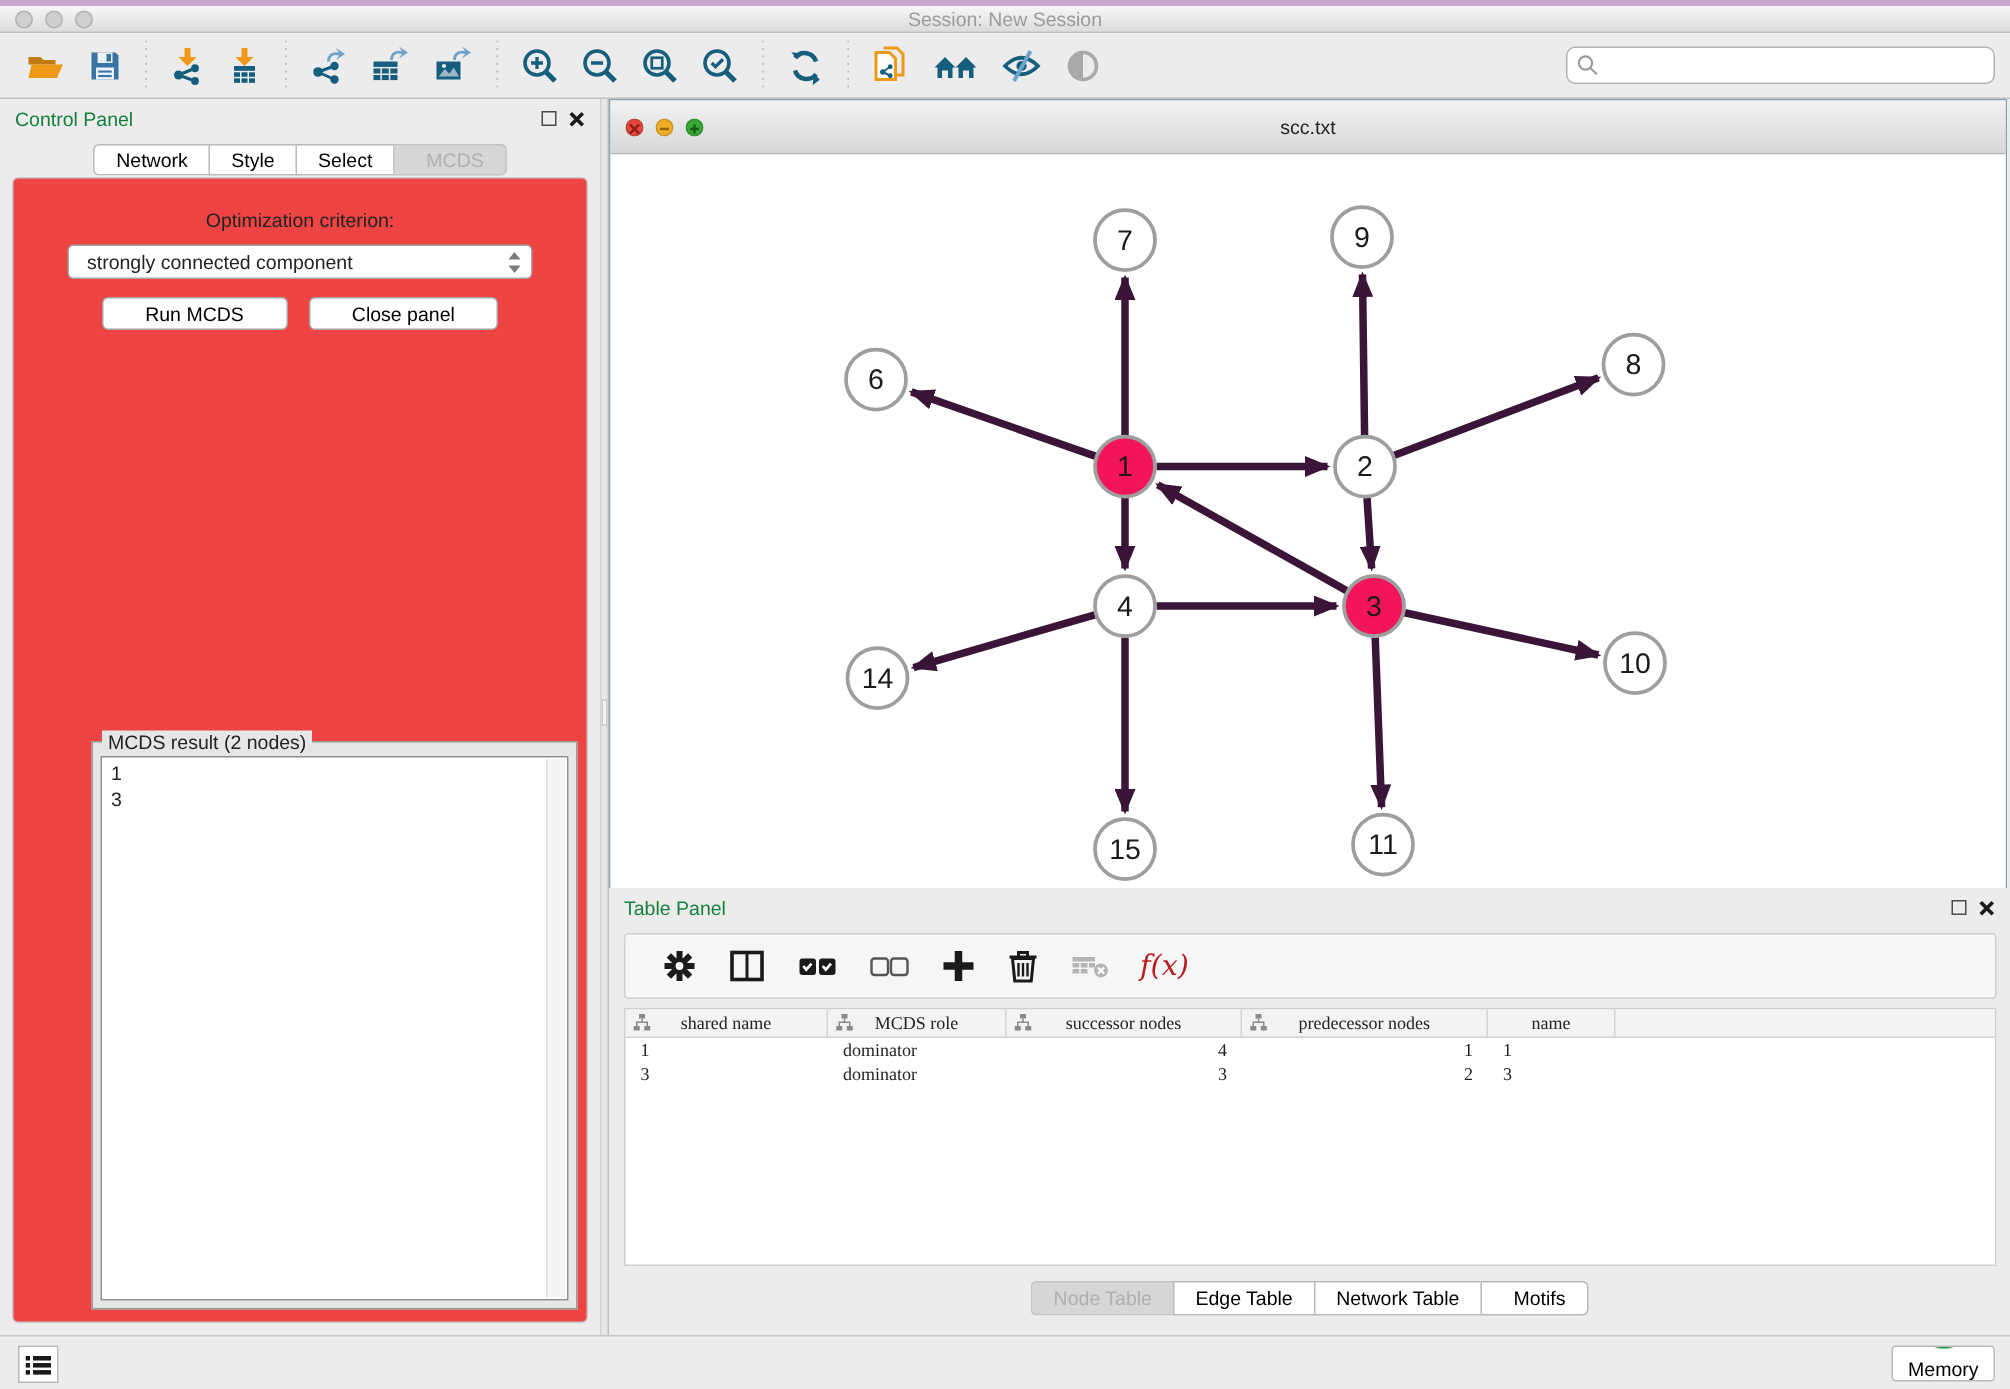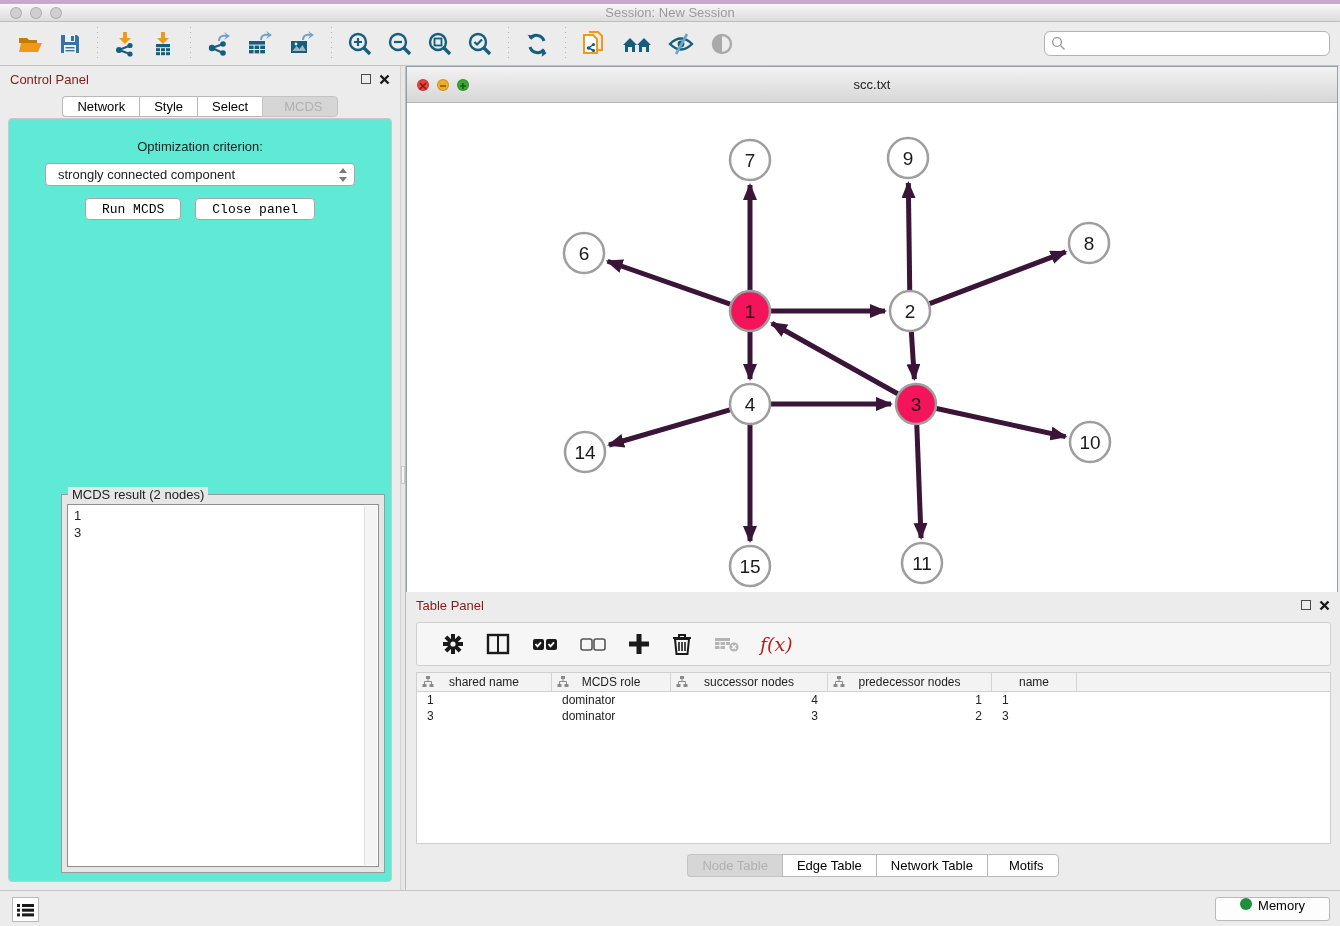--- a/index.html
+++ b/index.html
@@ -30,41 +30,41 @@
     background-size:1px 5px; background-repeat:repeat-y; opacity:.7; }
   #search-box { margin-left:auto; width:286px; height:25px; background:#fff;
     border:1px solid #b3b3b3; border-radius:6px; display:flex; align-items:center;
     padding:0 6px; }
   #search-box input { border:none; outline:none; flex:1; font-size:13px;
     font-family:"Liberation Sans",sans-serif; background:transparent; }
   
   #control-panel { position:absolute; left:0; top:66px; width:400px; bottom:36px;
     background:#ececec; }
   .panel-header { height:26px; display:flex; align-items:center; padding:0 10px; }
-  .panel-header .ph-title { font-size:13px; color:#7f1d1d; }
+  .panel-header .ph-title { font-size:13px; color:#15803d; }
   .ph-icons { margin-left:auto; display:flex; align-items:center; gap:8px; }
   .float-btn { width:10px; height:10px; border:1.5px solid #4a4a4a; background:transparent; cursor:pointer; }
   .close-btn { background:none; border:none; cursor:pointer; display:flex; }
   #cp-tabs { position:absolute; left:0; right:0; top:30px; height:21px;
     display:flex; justify-content:center; z-index:2; }
   .tab-btn { font-size:13px; padding:2px 14px; background:#fff; border:1px solid #b9b9b9;
     border-right-width:0; cursor:pointer; font-family:"Liberation Sans",sans-serif; }
   .tab-btn:first-child { border-radius:4px 0 0 4px; }
   .tab-btn:last-child { border-radius:0 4px 4px 0; border-right-width:1px;padding-left:21px; }
   .tab-btn.active { background:#d6d6d6; color:#b0b0b0; border-color:#c4c4c4; }
   #cp-inner { position:absolute; left:8px; right:8px; top:52px; bottom:8px;
-    background:#5eead4; border:1px solid #c9c9c9; border-radius:4px; }
+    background:#ef4444; border:1px solid #c9c9c9; border-radius:4px; }
   #opt-label { text-align:center; margin-top:20px; font-size:13px; }
   #dropdown { margin:9px auto 0; width:310px; height:23px; background:#fff;
     border:1px solid #a6a6a6; border-radius:4px; display:flex; align-items:center;
     padding:0 6px 0 12px; font-size:13px; cursor:pointer; }
   #dropdown .dd-text { flex:1; }
   .btn-row { display:flex; justify-content:center; gap:14px; margin-top:12px; }
-  .push-btn { font-size:13px; font-family:Liberation Mono, monospace; background:#fff;
-    border:1px solid #a6a6a6; border-radius:4px; height:22px; padding:0 16px; cursor:pointer; }
+  .push-btn { font-size:13px; font-family:Liberation Sans, sans-serif; background:#fff;
+    border:1px solid #a6a6a6; border-radius:4px; height:22px; padding:0 28px; cursor:pointer; }
   #result-box { position:absolute; left:6px; right:6px; top:375px; bottom:8px;
     border:1px solid #9a9a9a; background:#e6e6e6;margin-left:46px; }
   #result-legend { position:absolute; top:-8px; left:6px; background:#e6e6e6;
     padding:0 4px; font-size:13px; }
   #result-area { position:absolute; left:5px; right:5px; top:9px; bottom:5px;
     background:#fff; border:1px solid #8f8f8f; }
   #result-text { position:absolute; left:6px; top:2px; right:18px; bottom:0;
     font-size:13px; line-height:17px; white-space:pre; overflow:hidden; }
   #result-scroll { position:absolute; right:1px; top:1px; bottom:1px; width:13px;
     background:#f4f4f4; border-left:1px solid #e0e0e0; cursor:pointer; }
@@ -89,40 +89,40 @@
   
   #table-panel { position:absolute; left:406px; top:592px; right:0; bottom:36px;
     background:#ececec; }
   #tp-toolbar { position:absolute; left:10px; right:9px; top:30px; height:44px;
     background:#f6f6f6; border:1px solid #cfcfcf; border-radius:3px;
     display:flex; align-items:center; padding-left:14px; gap:0; }
   #tp-toolbar .tb { margin:0 9px; }
   .fx-label { font-family:"DejaVu Serif", serif; font-style:italic; font-size:19px;
     color:#b91c1c; margin-left:9px; }
   #tp-table { position:absolute; left:10px; right:9px; top:80px; bottom:46px;
-    background:#fff; border:1px solid #cfcfcf; overflow:hidden; }
+    background:#fff; border:1px solid #cfcfcf; overflow:hidden;font-family:Liberation Serif, serif; }
   #tp-head { display:flex; height:19px; background:#f3f3f3; border-bottom:1px solid #d0d0d0;
     font-size:12px; }
   .th { display:flex; align-items:center; justify-content:center; gap:5px;
     border-right:1px solid #d4d4d4; height:100%; position:relative; cursor:pointer; }
   .th .th-icon { position:absolute; left:5px; top:3px; }
   .tr { display:flex; height:16px; font-size:12px; align-items:center; }
   .td { padding:0 10px; overflow:hidden; white-space:nowrap; }
   .td.right { text-align:right; }
   #tp-tabs { position:absolute; left:0; right:0; bottom:13px; height:23px;
     display:flex; justify-content:center; }
   
   #statusbar { position:absolute; left:0; bottom:0; right:0; height:36px;
     background:#ececec; border-top:1px solid #c6c6c6; }
   #list-btn { position:absolute; left:12px; top:6px; width:27px; height:25px;
     background:#fdfdfd; border:1px solid #b9b9b9; display:flex; align-items:center;
     justify-content:center; cursor:pointer; }
   #memory-btn { position:absolute; right:10px; top:6px; height:24px;
     background:#fdfdfd; border:1px solid #b9b9b9; border-radius:3px;
-    display:flex; gap:6px; padding:0 24px; font-size:13px; cursor:pointer; }
+    display:flex; align-items:center; gap:6px; padding:0 10px; font-size:13px; cursor:pointer;flex-direction:column; }
   #memory-btn .dot { width:12px; height:12px; border-radius:50%; background:#1e8f3a; }
 </style>
 </head>
 <body>
 
 <div id="titlebar">
   <div class="tl-group">
     <span class="tl inactive"></span>
     <span class="tl inactive"></span>
     <span class="tl inactive"></span>

